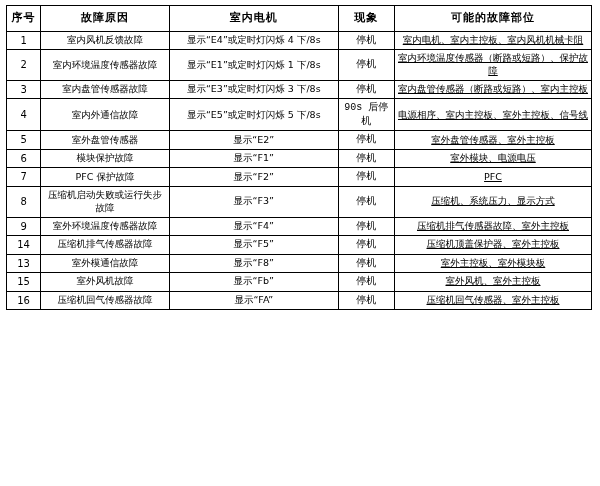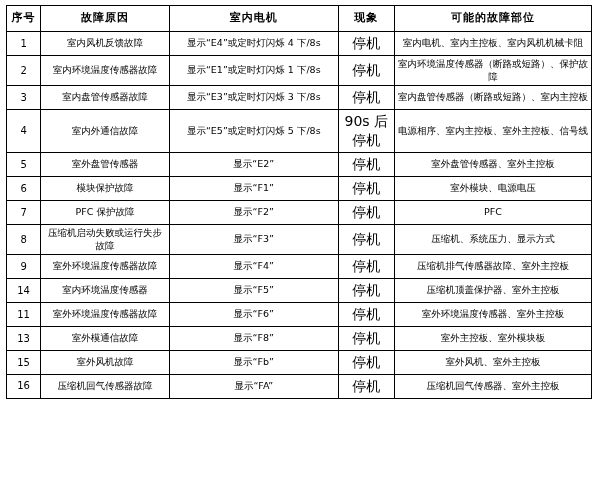--- a/index.html
+++ b/index.html
@@ -36,22 +36,22 @@
   }
   col.c-index { width: 34px; }
   col.c-cause { width: 128px; }
   col.c-display { width: 168px; }
   col.c-phenom { width: 56px; }
   col.c-part { width: 196px; }
 
   td.cell-index { font-size: 10px; }
   td.cell-cause { text-align: left; padding-left: 6px; }
   td.cell-display { text-align: left; padding-left: 8px; }
-  td.cell-phenom { font-size: 14px; }
-  td.cell-part { text-align: left; padding-left: 6px; }
+  td.cell-phenom { font-size: 10px; font-family: Liberation Mono, monospace; }
+  td.cell-part { text-align: left; padding-left: 6px; text-decoration: underline; }
 
   .cause-center { text-align: center; padding-left: 3px; }
 </style>
 </head>
 <body>
 
 <table id="fault-table">
   <colgroup>
     <col class="c-index">
     <col class="c-cause">
@@ -127,31 +127,24 @@
     </tr>
     <tr>
       <td class="cell-index">9</td>
       <td class="cell-cause cause-center">室外环境温度传感器故障</td>
       <td class="cell-display">显示“F4”</td>
       <td class="cell-phenom">停机</td>
       <td class="cell-part">压缩机排气传感器故障、室外主控板</td>
     </tr>
     <tr>
       <td class="cell-index">14</td>
-      <td class="cell-cause cause-center">室内环境温度传感器</td>
+      <td class="cell-cause cause-center">压缩机排气传感器故障</td>
       <td class="cell-display">显示“F5”</td>
       <td class="cell-phenom">停机</td>
       <td class="cell-part">压缩机顶盖保护器、室外主控板</td>
-    </tr>
-    <tr>
-      <td class="cell-index">11</td>
-      <td class="cell-cause">室外环境温度传感器故障</td>
-      <td class="cell-display">显示“F6”</td>
-      <td class="cell-phenom">停机</td>
-      <td class="cell-part">室外环境温度传感器、室外主控板</td>
     </tr>
     <tr>
       <td class="cell-index">13</td>
       <td class="cell-cause cause-center">室外模通信故障</td>
       <td class="cell-display">显示“F8”</td>
       <td class="cell-phenom">停机</td>
       <td class="cell-part">室外主控板、室外模块板</td>
     </tr>
     <tr>
       <td class="cell-index">15</td>

